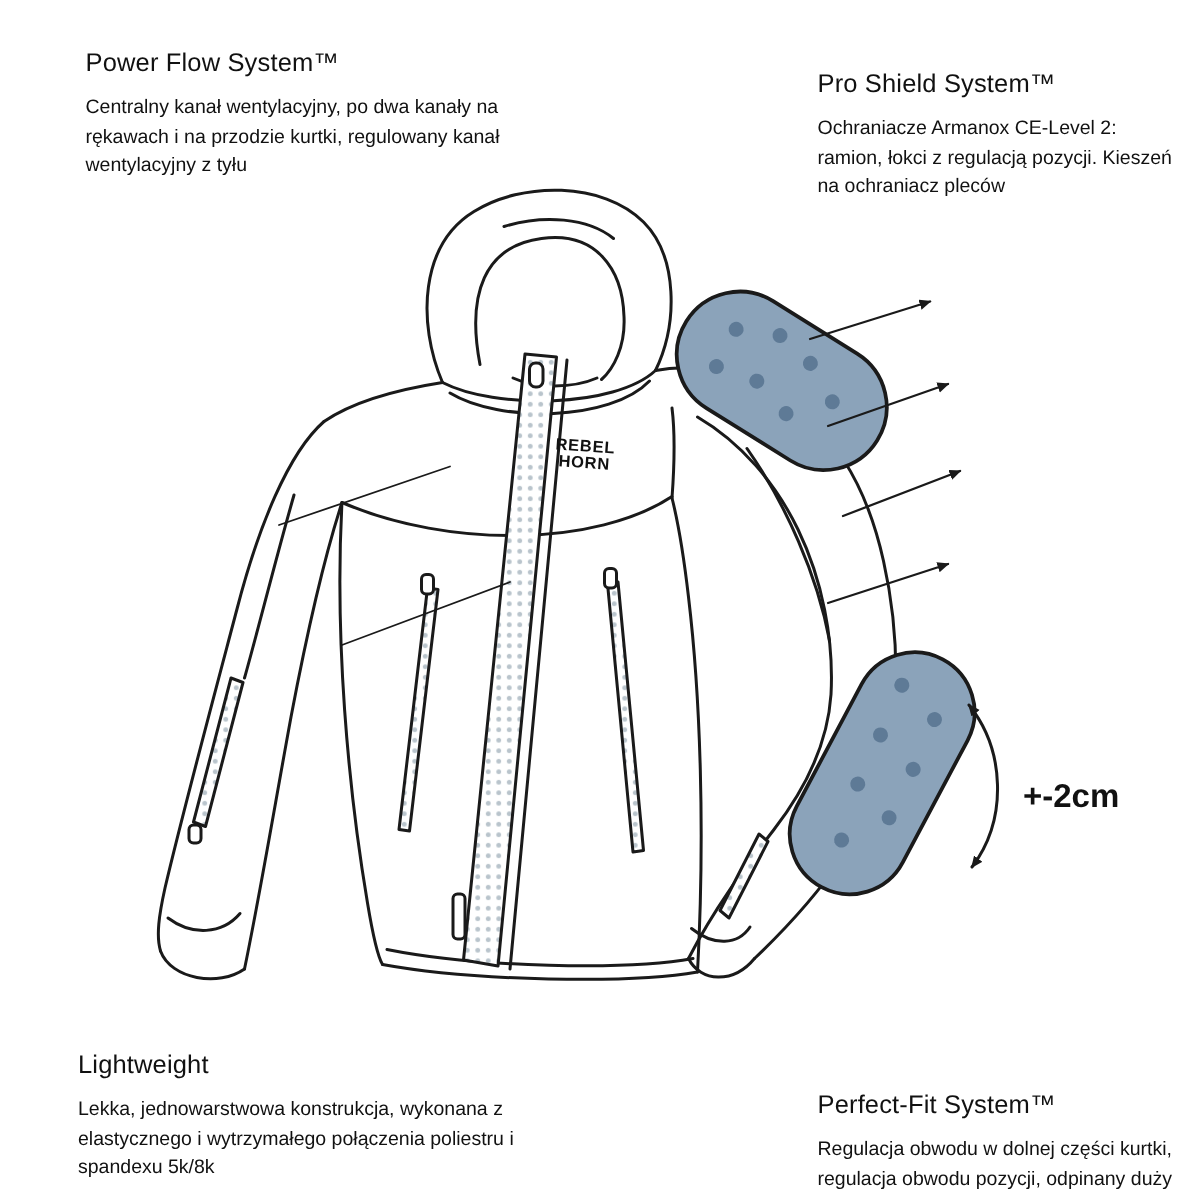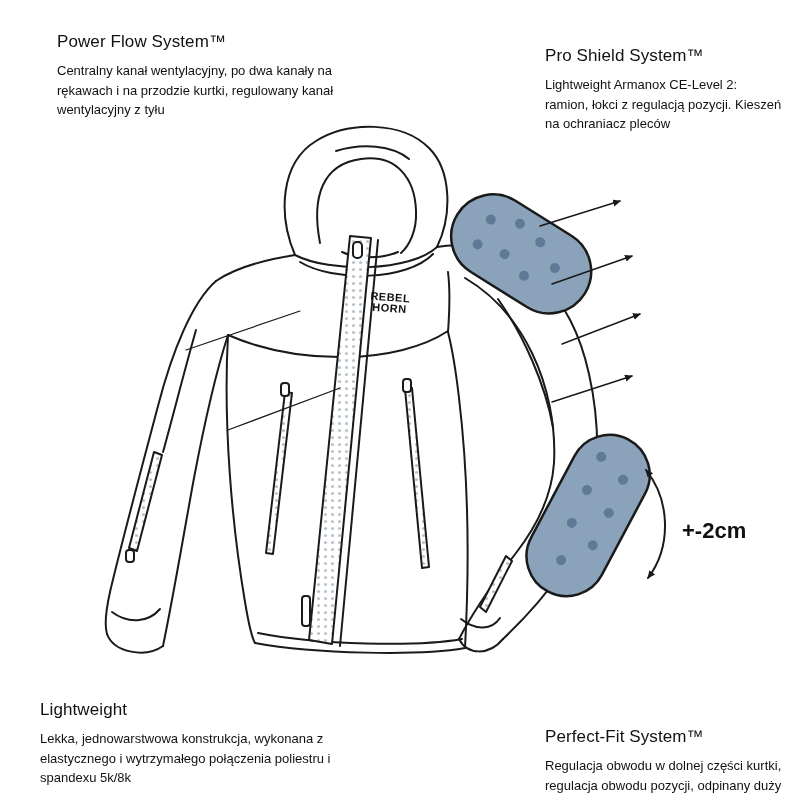--- a/index.html
+++ b/index.html
@@ -6,36 +6,36 @@
   body{
     width:800px;height:800px;position:relative;overflow:hidden;
     background:#ffffff;color:#111;
     font-family:"Liberation Sans",sans-serif;
   }
   .feature{position:absolute}
   .feature h2{font-size:17px;font-weight:400;margin:0 0 9px 0;letter-spacing:.1px}
   .feature p{font-size:13px;line-height:1.5;margin:0}
   .pos-tl{left:57px;top:32px;width:305px}
   .pos-tr{left:545px;top:46px;width:238px}
-  .pos-bl{left:40px;top:700px;width:335px}
+  .pos-bl{left:52px;top:700px;width:335px}
   .pos-br{left:545px;top:727px;width:248px}
   #jacket-svg{position:absolute;left:0;top:0}
   #jacket-svg text{font-family:"Liberation Sans",sans-serif}
 </style>
 </head>
 <body>
 
 <div class="feature pos-tl">
   <h2>Power Flow System™</h2>
   <p>Centralny kanał wentylacyjny, po dwa kanały na rękawach i na przodzie kurtki, regulowany kanał wentylacyjny z tyłu</p>
 </div>
 
 <div class="feature pos-tr">
   <h2>Pro Shield System™</h2>
-  <p>Lightweight Armanox CE-Level 2: ramion, łokci z regulacją pozycji. Kieszeń na ochraniacz pleców</p>
+  <p>Ochraniacze Armanox CE-Level 2: ramion, łokci z regulacją pozycji. Kieszeń na ochraniacz pleców</p>
 </div>
 
 <div class="feature pos-bl">
   <h2>Lightweight</h2>
   <p>Lekka, jednowarstwowa konstrukcja, wykonana z elastycznego i wytrzymałego połączenia poliestru i spandexu 5k/8k</p>
 </div>
 
 <div class="feature pos-br">
   <h2>Perfect-Fit System™</h2>
   <p>Regulacja obwodu w dolnej części kurtki, regulacja obwodu pozycji, odpinany duży kaptur</p>

